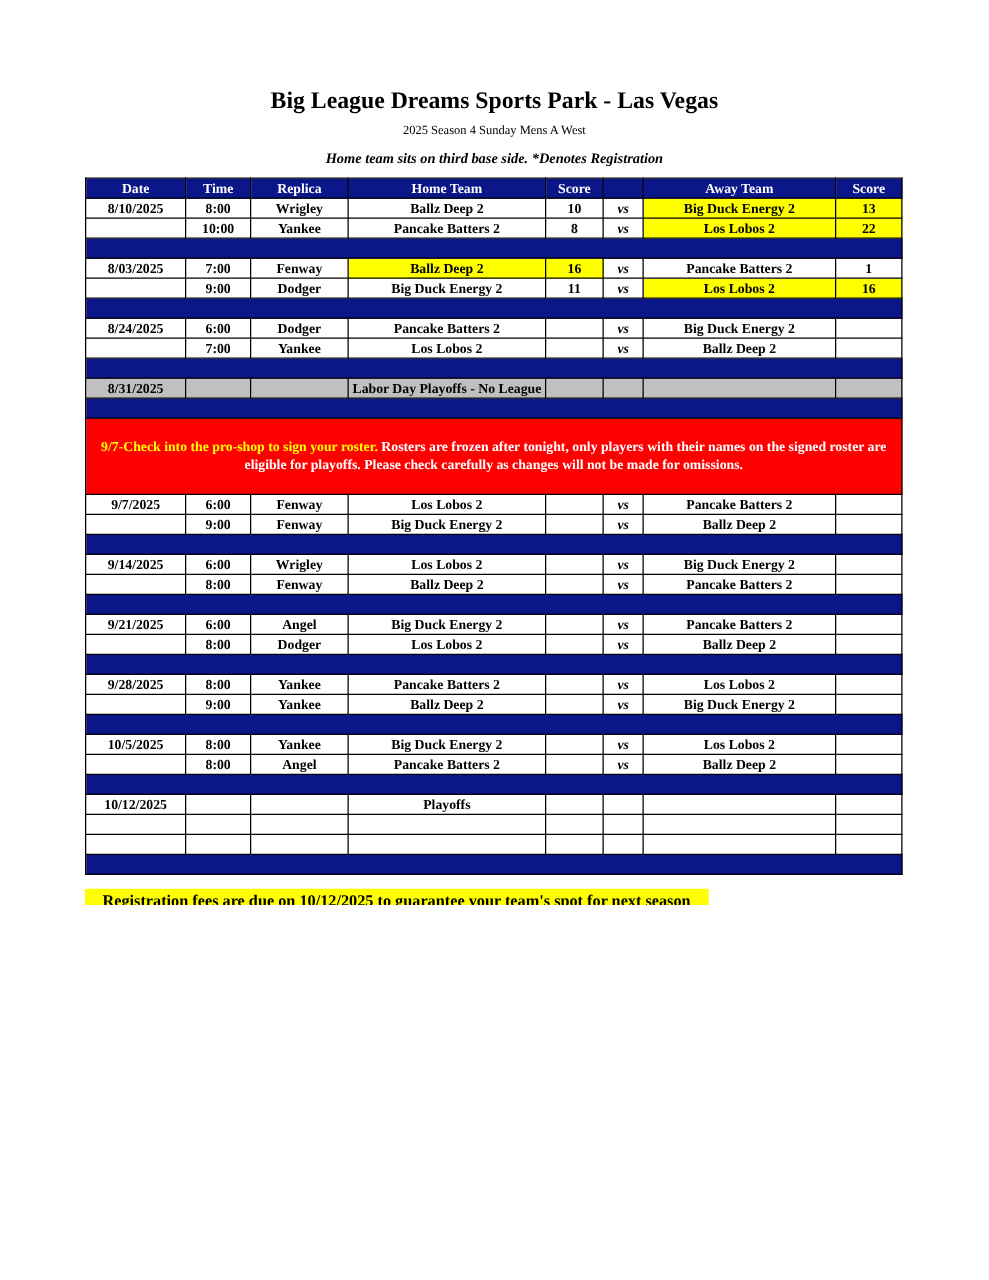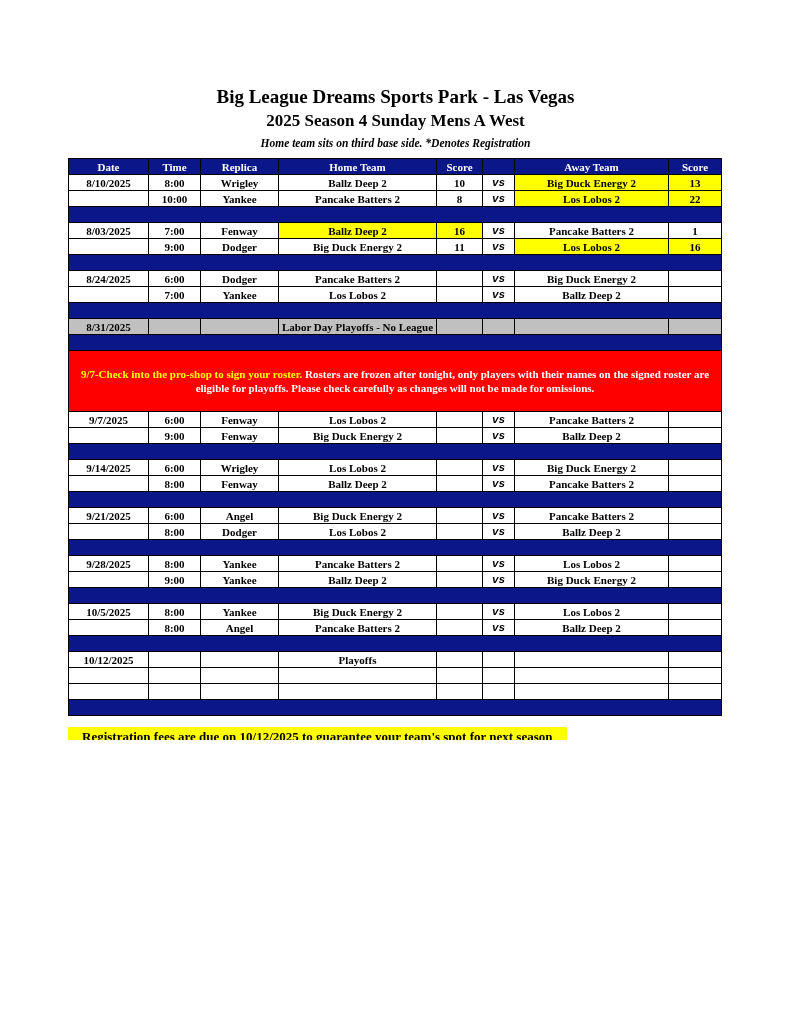--- a/index.html
+++ b/index.html
@@ -3,30 +3,30 @@
 <meta charset="utf-8">
 <style>
   * { box-sizing: border-box; }
   html, body {
     margin: 0; padding: 0;
     width: 791px; height: 1024px;
     background: #ffffff;
     font-family: "Liberation Serif", "DejaVu Serif", serif;
     color: #000;
   }
-  .page { position: relative; width: 791px; height: 724px; overflow: hidden; margin-top: 16px; }
+  .page { position: relative; width: 791px; height: 724px; overflow: hidden; }
 
   .title {
     margin: 0; padding-top: 70px;
     text-align: center;
     font-size: 19px; font-weight: 700; line-height: 22px;
   }
   .subtitle {
     margin: 4px 0 0; text-align: center;
-    font-size: 17px; font-weight: 700; line-height: 18px;
+    font-size: 10px; font-weight: 400; line-height: 18px;
   }
   .note {
     margin-top: 7px; text-align: center;
     font-size: 11.5px; font-weight: 700; font-style: italic; line-height: 13px;
   }
 
   table.schedule {
     border-collapse: collapse; table-layout: fixed;
     width: 653px; margin: 8px 0 0 68px;
   }
@@ -48,21 +48,21 @@
   .schedule thead th {
     background: var(--navy, #0B1689);
     color: #fff;
   }
   .schedule td.navy {
     background: var(--navy, #0B1689);
     border-color: #000;
   }
   .schedule td.hl { background: var(--yellow, #FFFF00); }
   .schedule td.gray { background: var(--gray, #C0C0C0); }
-  .schedule td.vs { font-style: italic; font-family: Liberation Mono, monospace; }
+  .schedule td.vs { font-style: italic; }
   .schedule td.banner {
     background: var(--red, #FF0000);
     color: #fff;
     white-space: normal;
     padding: 16px 8px;
     line-height: 14px;
     font-size: 11px;
     text-align: center;
   }
   .schedule td.banner .banner-hl { color: var(--yellow, #FFFF00); }

